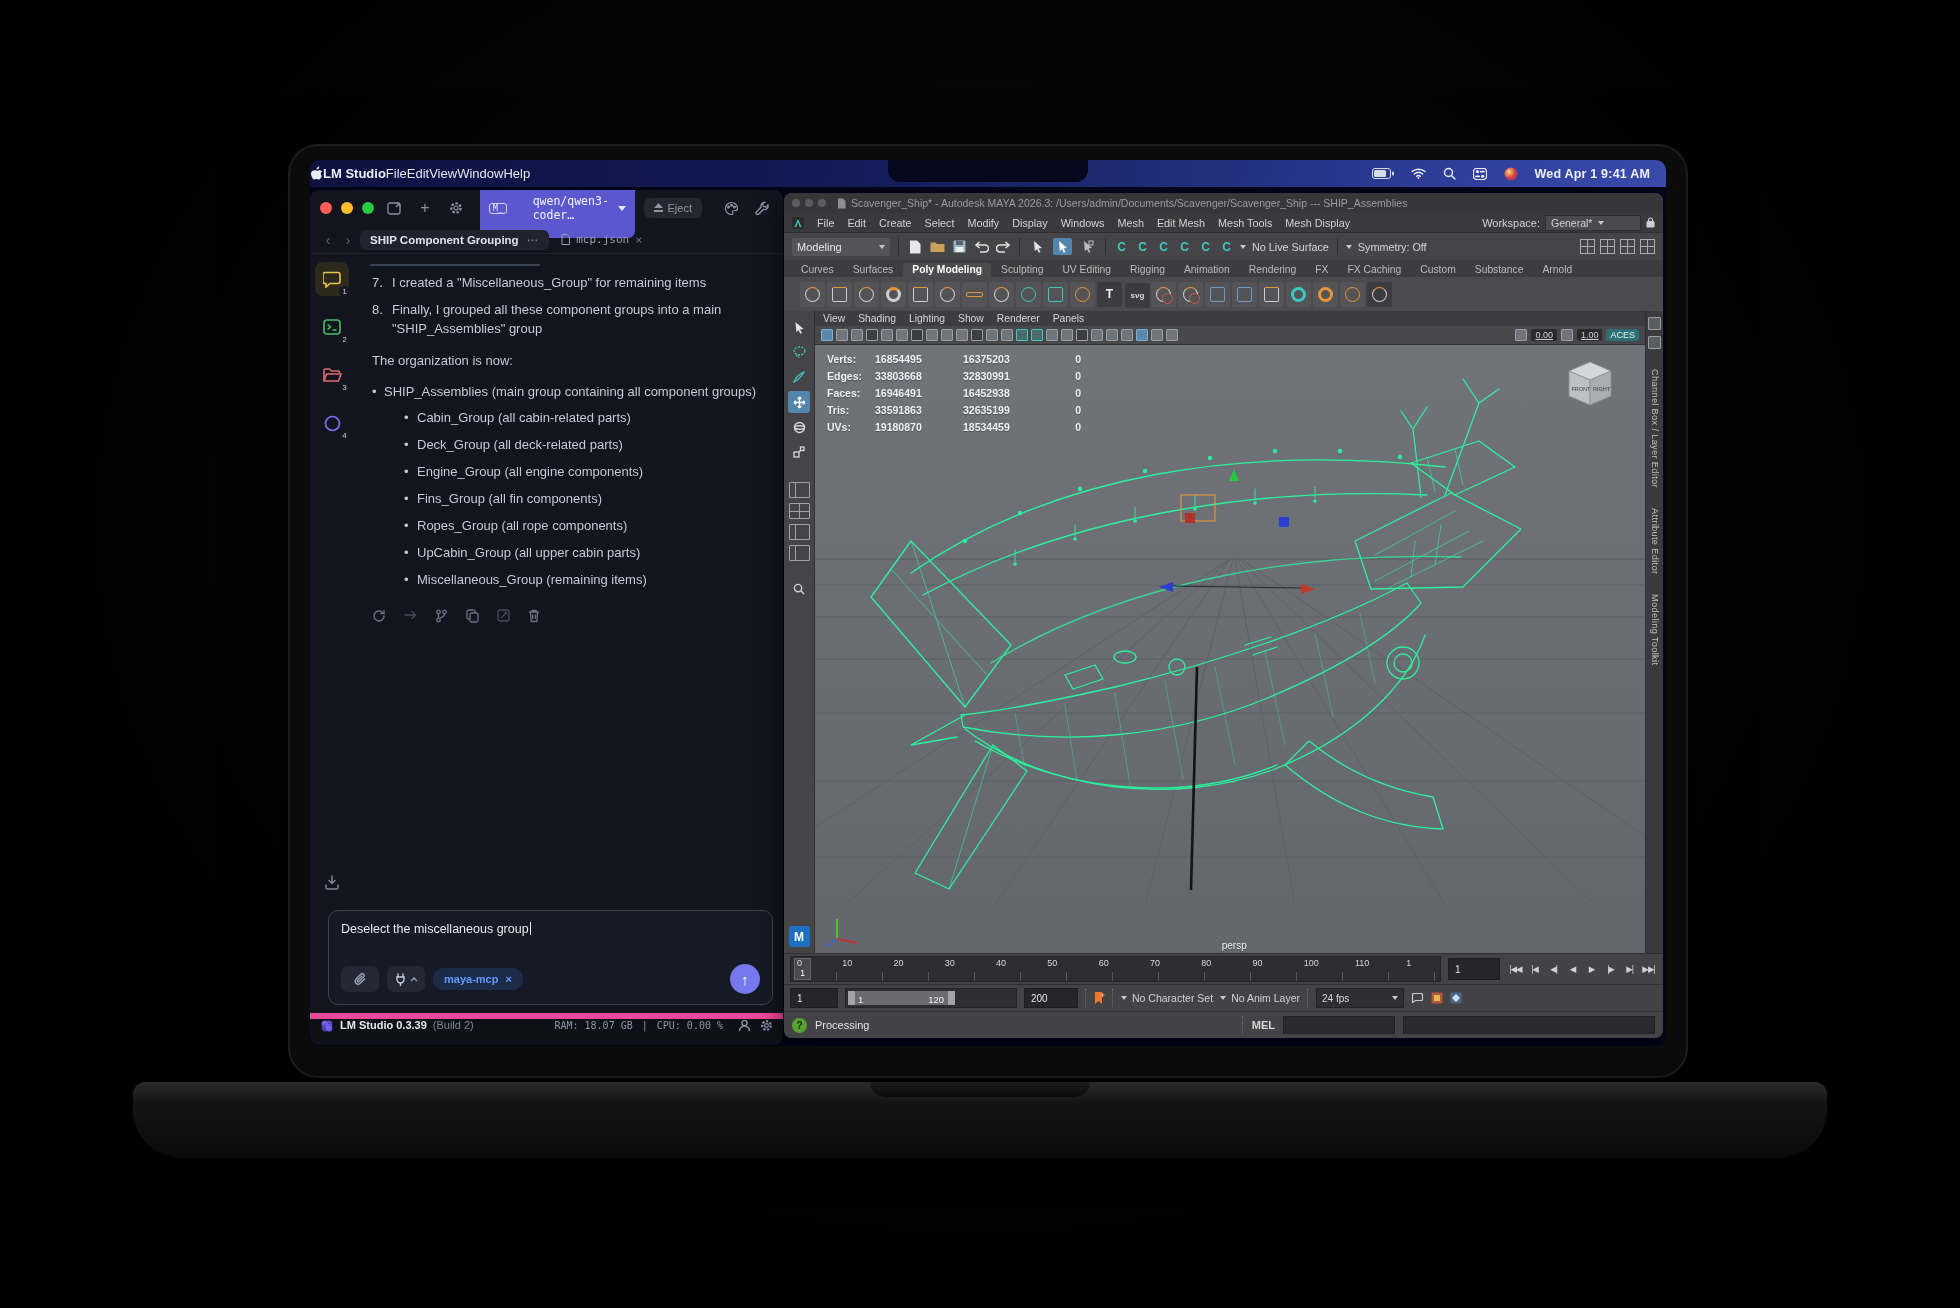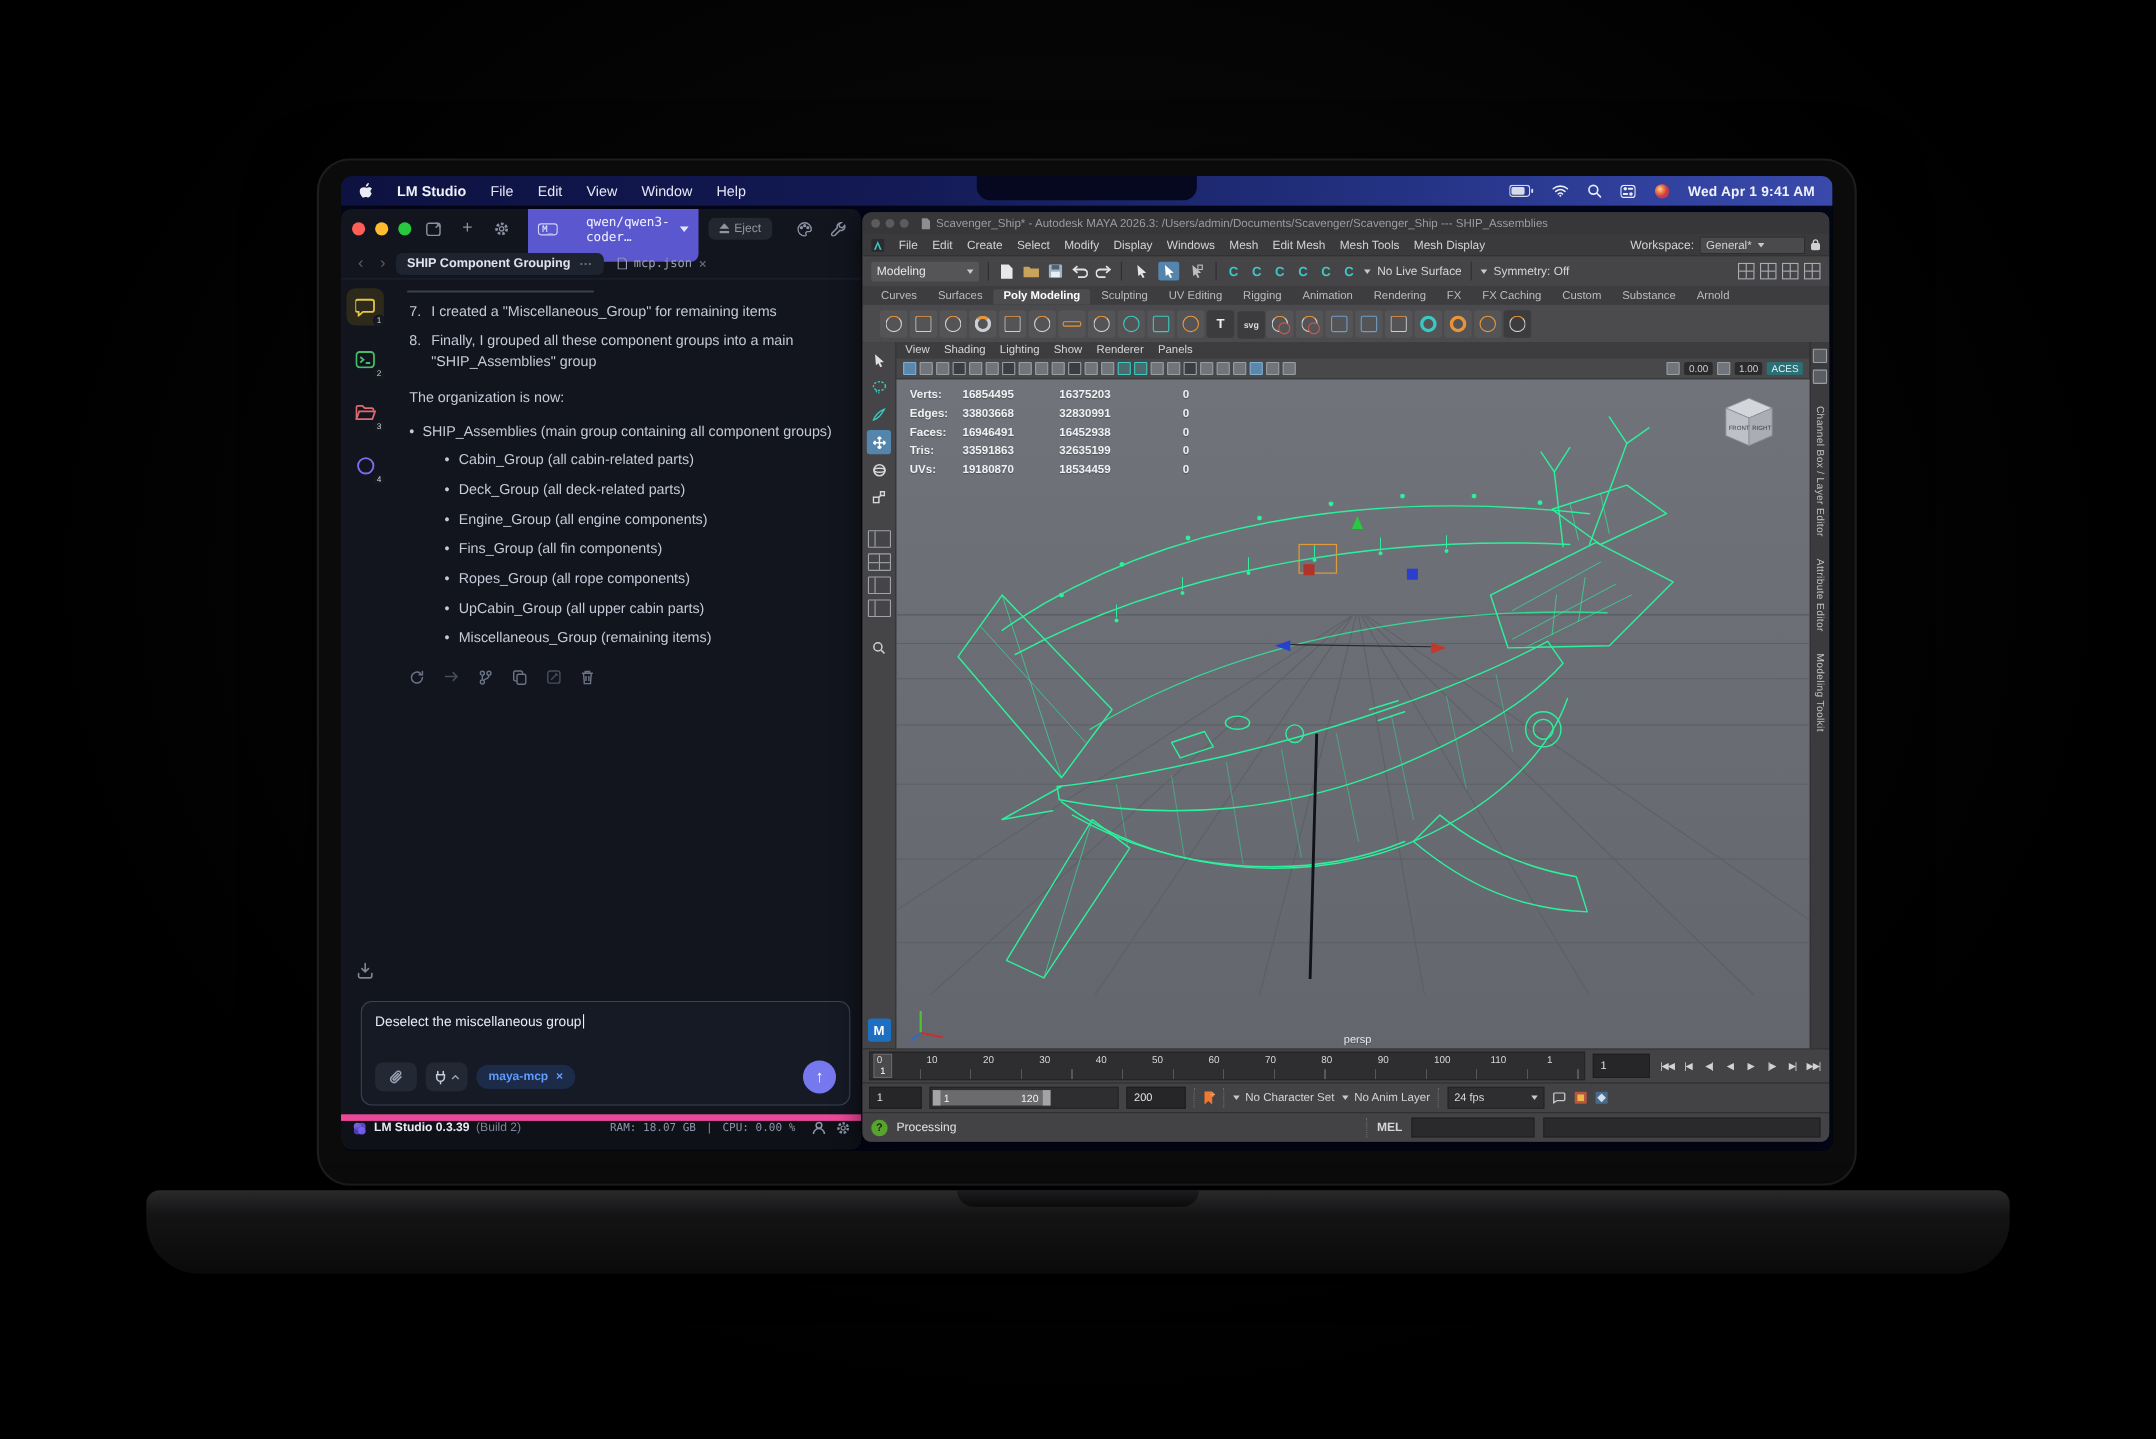--- a/index.html
+++ b/index.html
@@ -10,21 +10,21 @@
     border:2px solid #1d1d1f;border-radius:30px;box-shadow:0 18px 60px rgba(0,0,0,.8);}
   .screen{position:absolute;left:20px;top:14px;width:1356px;height:886px;background:#01020a;border-radius:10px;overflow:hidden;}
   .notch{position:absolute;left:578px;top:0;width:200px;height:22px;background:#05081f;border-radius:0 0 12px 12px;z-index:5;}
   .base{position:absolute;left:133px;top:1082px;width:1694px;height:76px;
     background:linear-gradient(#2a2a2c 0%, #141415 28%, #0a0a0b 100%);border-radius:12px 12px 48px 48px;box-shadow:0 10px 30px rgba(0,0,0,.9);}
   .base .groove{position:absolute;left:50%;transform:translateX(-50%);top:0;width:220px;height:15px;
     background:linear-gradient(#1c1c1e,#0b0b0c);border-radius:0 0 16px 16px;}
   
   .menubar{position:absolute;left:0;top:0;width:1356px;height:27px;z-index:4;display:flex;align-items:center;
     background:linear-gradient(95deg,#0d1240 0%,#131a55 38%,#22307f 68%,#31419e 88%,#3a4aab 100%);color:#eef0fa;font-size:13px;}
-  .mb-left{display:flex;align-items:flex-start;gap:22px;padding-left:16px;}
+  .mb-left{display:flex;align-items:flex-start;}
   .mb-app{font-weight:bold;}
   .mb-item{opacity:.96;}
   .mb-right{margin-left:auto;display:flex;align-items:center;gap:17px;padding-right:16px;}
   .mb-clock{font-size:12.5px;font-weight:600;letter-spacing:.2px;}
   .desktop{position:absolute;left:0;top:27px;width:1356px;height:859px;background:#04061c;}
   
   .lmw{position:absolute;left:0;top:3px;width:473px;height:855px;background:#12151e;border-radius:9px;display:flex;flex-direction:column;overflow:hidden;box-shadow:0 6px 24px rgba(0,0,0,.6);}
   .lm-title{height:36px;display:flex;align-items:center;gap:9px;padding:0 10px;flex:none;}
   .dot{width:12px;height:12px;border-radius:50%;flex:none;}
   .dot.r{background:#ff5f57}.dot.y{background:#febc2e}.dot.g{background:#28c840}
@@ -117,21 +117,21 @@
   .tci.on{background:#5486ad;}
   .lay{width:19px;height:14px;border:1px solid #9fa3a9;border-radius:1px;margin:1px 0;background:linear-gradient(#9fa3a9 0 0) 30% 0/1px 100% no-repeat;}
   .mlogo{margin-top:auto;margin-bottom:6px;width:21px;height:21px;border-radius:3px;background:#1d6fc2;color:#fff;font-weight:bold;font-size:12px;display:flex;align-items:center;justify-content:center;}
   .viewport{flex:1;display:flex;flex-direction:column;min-width:0;}
   .vmenu{height:15px;background:#3d3d3f;display:flex;align-items:center;gap:13px;padding:0 8px;flex:none;font-size:10.3px;color:#d6d6d8;}
   .vicons{height:18px;background:#48484a;border-bottom:1px solid #333335;display:flex;align-items:center;gap:3px;padding:0 6px;flex:none;}
   .mi{width:10px;height:10px;border:1px solid #9b9fa5;background:#70757b;border-radius:1px;flex:none;}
   .mi.hl{background:#5b87ab;border-color:#7fb0d4;}
   .mi.tl{border-color:#3ec9c3;background:#4d6a6d;}
   .mi.dk{background:#3a3d42;}
-  .pv-num{background:#2b2b2d;color:#cfcfd1;font-size:9px;padding:1px 4px;border-radius:2px;flex:none;}
+  .pv-num{background:#2b2b2d;color:#cfcfd1;font-size:9px;padding:1px 4px;border-radius:2px;flex:none;text-decoration:underline;}
   .pv-aces{background:#2c6f75;color:#e2f6f6;font-size:9px;padding:1px 4px;border-radius:2px;flex:none;}
   .vp3d{flex:1;position:relative;background:linear-gradient(#70747a, #676b71 70%, #63676d);overflow:hidden;}
   .vp3d svg.scene{position:absolute;inset:0;}
   .hud{position:absolute;left:12px;top:8px;display:grid;grid-template-columns:48px 88px 88px 30px;row-gap:5px;font-size:10.5px;font-weight:bold;color:#f0f1f3;text-shadow:0 1px 1px rgba(0,0,0,.3);}
   .hud span:nth-child(4n){text-align:right;}
   .vcube{position:absolute;right:26px;top:10px;}
   .gizmo{position:absolute;left:10px;bottom:6px;}
   .persp{position:absolute;left:49%;bottom:2px;font-size:10px;color:#ecedef;text-shadow:0 1px 1px rgba(0,0,0,.3);}
   .rstrip{width:17px;background:#3b3b3d;border-left:1px solid #2f2f31;display:flex;flex-direction:column;align-items:center;padding-top:6px;gap:6px;flex:none;}
   .vtab{writing-mode:vertical-rl;font-size:9.3px;color:#c0c0c3;letter-spacing:.3px;margin-top:14px;white-space:nowrap;}

